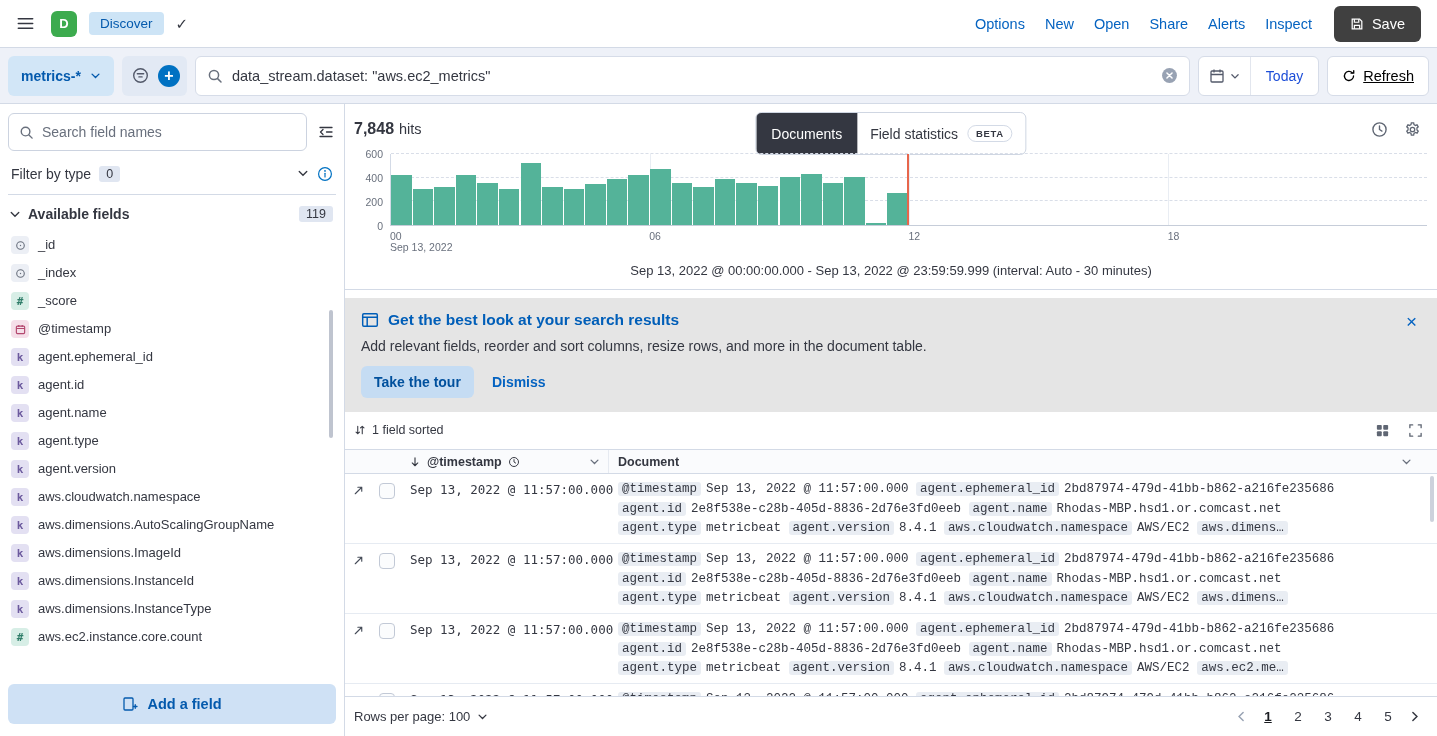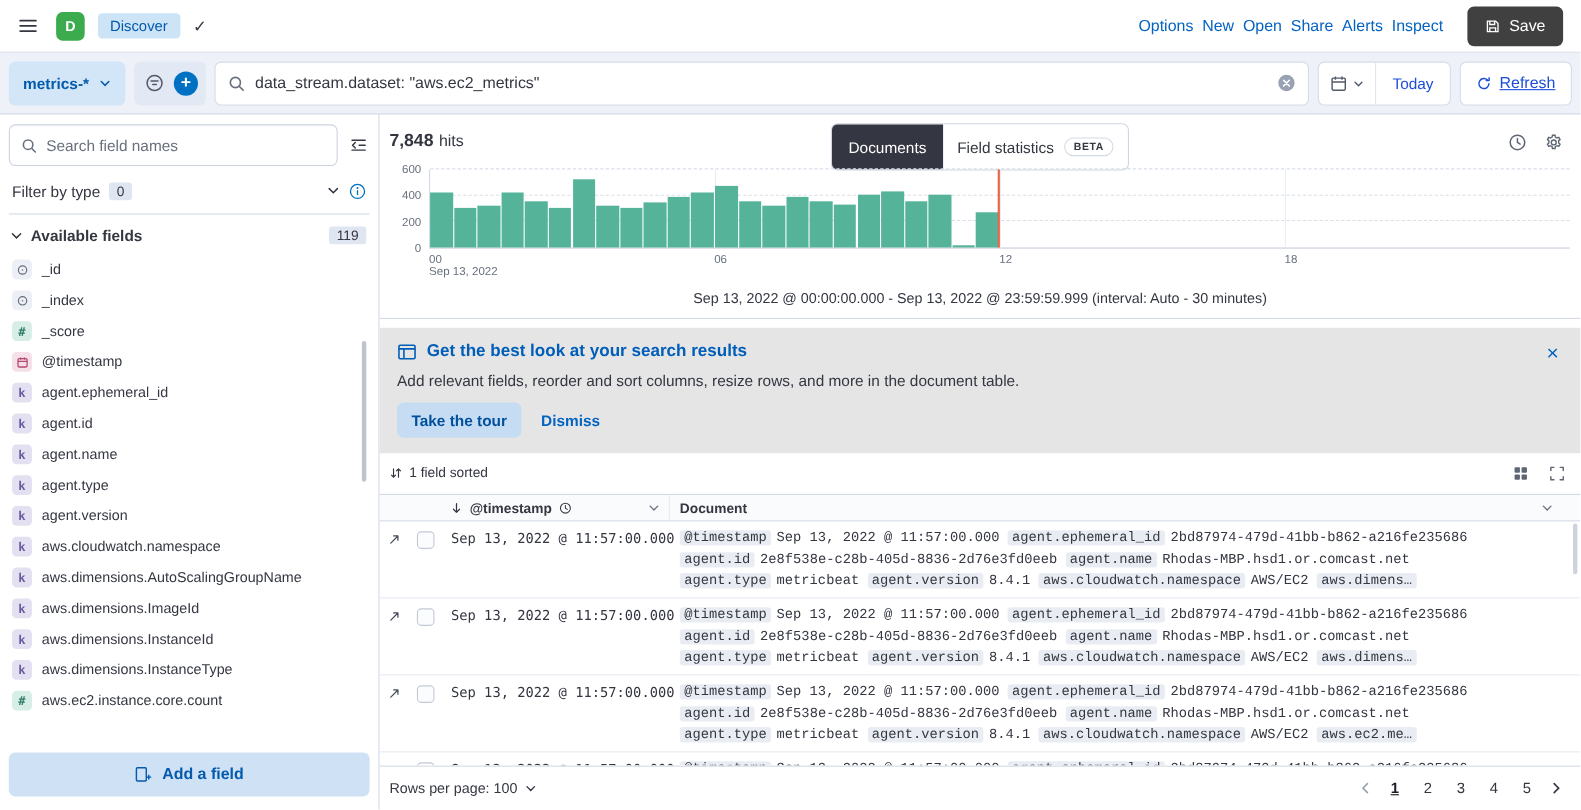--- a/index.html
+++ b/index.html
@@ -9,38 +9,38 @@
   a { cursor:pointer; text-decoration:none; }
 
   
   .top-bar { height:48px; display:flex; align-items:center; justify-content:space-between; padding:0 16px 0 12px; border-bottom:1px solid #d3dae6; background:#fff; }
   .tb-left { display:flex; align-items:center; gap:12px; }
   .icon-btn { display:inline-flex; align-items:center; justify-content:center; padding:4px; color:#343741; }
   .space-avatar { width:26px; height:26px; border-radius:6px; background:#3cab4e; color:#fff; font-weight:700; font-size:13px; display:inline-flex; align-items:center; justify-content:center; cursor:pointer; }
   .breadcrumb-badge { background:#cde4f6; color:#045aad; font-size:13.5px; padding:4px 11px; border-radius:4px; font-weight:500; }
   .check-glyph { color:#343741; font-size:15px; font-weight:700; }
   .tb-right { display:flex; align-items:center; }
-  #topNav { display:flex; gap:8px; margin-right:22px; }
+  #topNav { display:flex; gap:20px; margin-right:22px; }
   .nav-link { color:#0563c1; font-size:14.5px; font-weight:500; }
   .save-btn { background:#404040; color:#fff; height:36px; padding:0 16px; border-radius:6px; display:inline-flex; align-items:center; gap:8px; font-size:14.5px; font-weight:500; }
 
   
   .query-bar { height:56px; background:#eef1f8; border-bottom:1px solid #d3dae6; display:flex; align-items:center; gap:8px; padding:0 8px; }
   .dataview-btn { background:#d2e6f7; color:#045aad; font-weight:600; font-size:14px; height:40px; padding:0 13px; border-radius:6px; display:inline-flex; align-items:center; gap:9px; }
   .filter-group { background:#e2e9f4; height:40px; border-radius:6px; display:flex; align-items:center; padding:0 7px; gap:6px; }
   .sq-icon { color:#53596a; display:inline-flex; padding:3px; }
   .plus-circle { width:22px; height:22px; border-radius:50%; background:#0071c2; color:#fff; font-size:16px; font-weight:600; display:inline-flex; align-items:center; justify-content:center; line-height:1; }
   .search-box { flex:1; height:40px; background:#fff; border:1px solid #d6dce8; border-radius:6px; display:flex; align-items:center; gap:9px; padding:0 11px; }
   .search-box input { flex:1; border:none; outline:none; font-size:14.5px; color:#343741; background:transparent; font-family:inherit; }
   .muted-icon { color:#69707d; display:inline-flex; }
   .clear-btn { display:inline-flex; }
   .date-group { background:#fff; border:1px solid #d6dce8; border-radius:6px; height:40px; display:flex; align-items:center; }
   .date-cal-btn { height:100%; padding:0 10px; display:inline-flex; align-items:center; gap:5px; color:#53596a; border-right:1px solid #e2e6ee; }
   .date-today { padding:0 15px; font-size:14px; color:#1d4ed8; }
-  .refresh-btn { background:#fff; border:1px solid #d6dce8; border-radius:6px; height:40px; padding:0 14px; display:inline-flex; align-items:center; gap:7px; color:#1d4ed8; font-weight:500; font-size:14.5px; }
+  .refresh-btn { background:#fff; border:1px solid #d6dce8; border-radius:6px; height:40px; padding:0 14px; display:inline-flex; align-items:center; gap:7px; color:#000000; font-weight:500; font-size:14.5px; }
   .refresh-btn span { text-decoration:underline; }
 
   
   .content { display:flex; height:632px; }
   .sidebar { width:345px; min-width:345px; border-right:1px solid #d3dae6; display:flex; flex-direction:column; padding:9px 8px 12px 8px; position:relative; }
   .main { flex:1; display:flex; flex-direction:column; overflow:hidden; min-width:0; }
 
   
   .sb-top { display:flex; align-items:center; gap:9px; }
   .search-fields { flex:1; height:38px; border:1px solid #ccd3e0; border-radius:6px; background:#fff; display:flex; align-items:center; gap:8px; padding:0 10px; }

